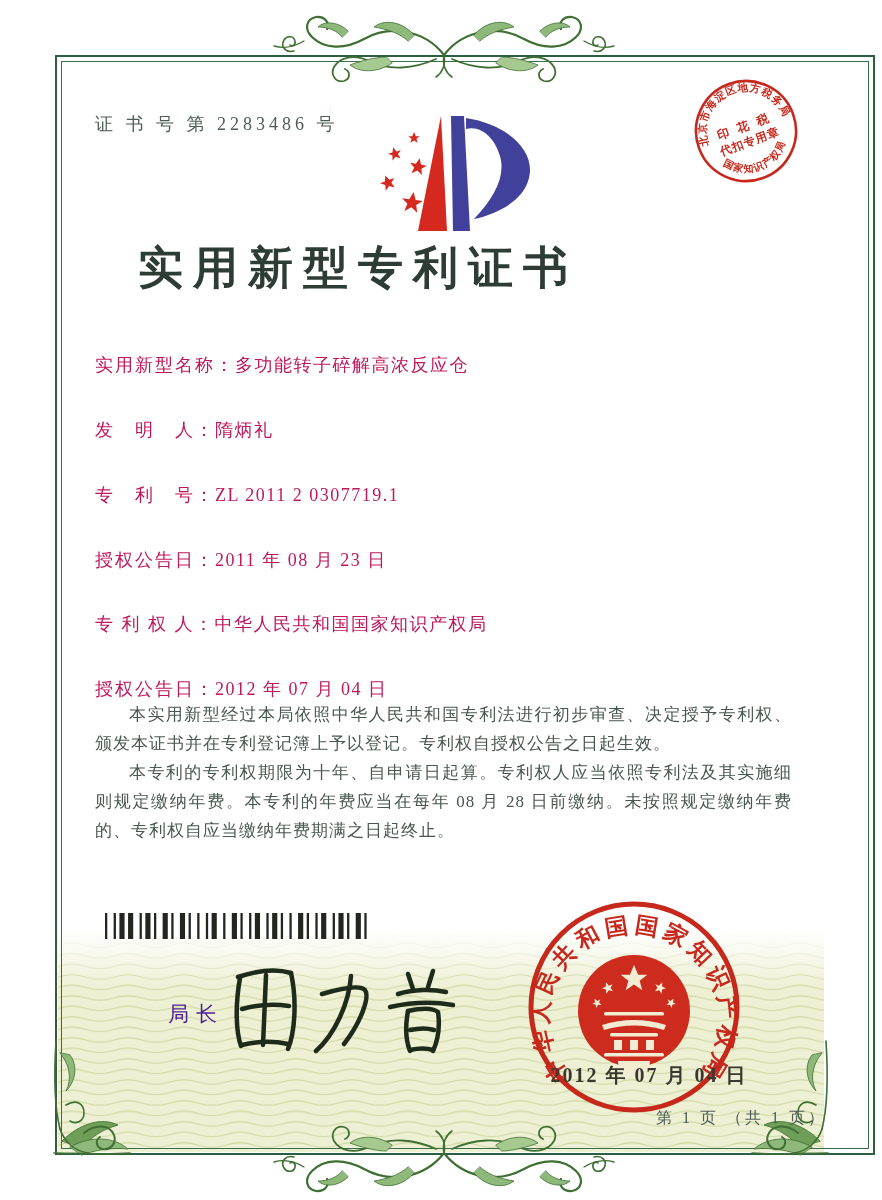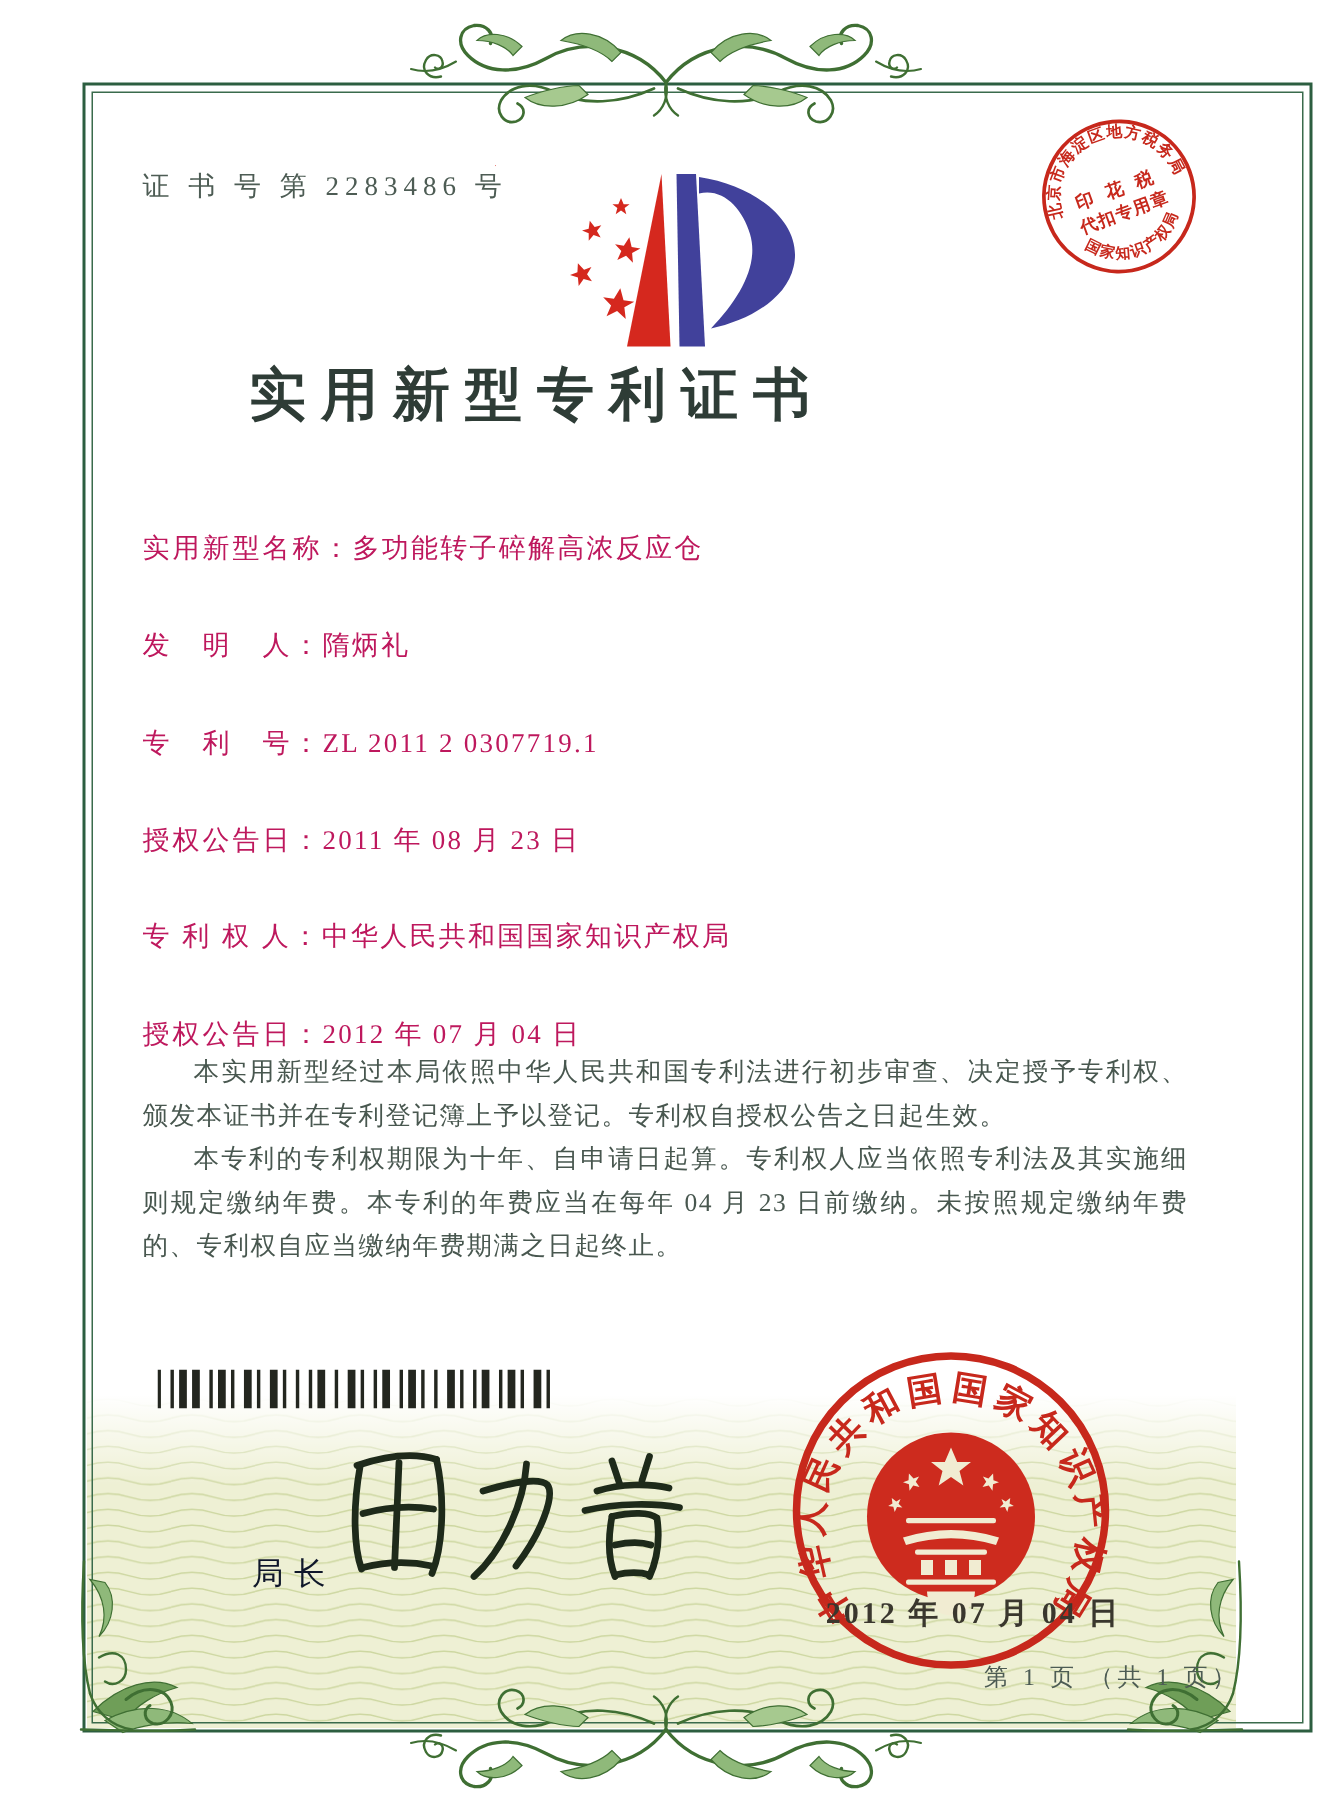--- a/index.html
+++ b/index.html
@@ -17,34 +17,34 @@
   .guilloche-fade{position:absolute; left:58px; top:930px; width:766px; height:60px;
     background:linear-gradient(#ffffff, rgba(255,255,255,0));}
   .cert-number{
     position:absolute; left:95px; top:112px; font-size:18px; letter-spacing:4px;
     color:#4d5c54;
   }
   .logo{position:absolute; left:330px; top:110px;}
   .tax-stamp{position:absolute; left:666px; top:51px;}
   .title{
     position:absolute; left:0; top:238px; width:716px; text-align:center;
-    font-size:38px; font-weight:bold; letter-spacing:10px; color:#2e3c36;
+    font-size:45px; font-weight:bold; letter-spacing:10px; color:#2e3c36;
   }
   .fields{position:absolute; left:95px; top:345px; width:700px;}
   .field-row{position:absolute; left:0; font-size:18px; color:#be185d; letter-spacing:1.5px; white-space:nowrap;}
   .field-row .lbl{letter-spacing:2px;}
   .f0{top:8px;} .f1{top:73px;} .f2{top:138px;} .f3{top:203px;} .f4{top:267px;} .f5{top:332px;}
   .paragraphs{
     position:absolute; left:95px; top:700px; width:697px;
     font-size:17px; line-height:29px; color:#48574f; letter-spacing:1px;
     text-align:justify;
   }
   .paragraphs p{margin:0; text-indent:2em;}
   .barcode{position:absolute; left:105px; top:913px;}
-  .director-row{position:absolute; left:168px; top:1000px; font-size:21px; color:#0f172a; letter-spacing:7px;margin-top:35px;}
+  .director-row{position:absolute; left:168px; top:1000px; font-size:21px; color:#4c1d95; letter-spacing:7px;}
   .signature{position:absolute; left:222px; top:948px;}
   .office-seal{position:absolute; left:518px; top:891px;}
   .issue-date{
     position:absolute; left:544px; top:1062px; width:210px; text-align:center;
     font-size:20px; color:#3a372e; letter-spacing:2px; font-weight:bold;
   }
   .page-footer{
     position:absolute; left:55px; top:1108px; width:772px; text-align:right;
     font-size:16px; color:#4d5c54; letter-spacing:3px;
   }
@@ -159,21 +159,21 @@
     <div class="field-row f0"><span class="lbl">实用新型名称：</span><span>多功能转子碎解高浓反应仓</span></div>
     <div class="field-row f1"><span class="lbl">发　明　人：</span><span>隋炳礼</span></div>
     <div class="field-row f2"><span class="lbl">专　利　号：</span><span>ZL 2011 2 0307719.1</span></div>
     <div class="field-row f3"><span class="lbl">授权公告日：</span><span>2011 年 08 月 23 日</span></div>
     <div class="field-row f4"><span class="lbl">专 利 权 人：</span><span>中华人民共和国国家知识产权局</span></div>
     <div class="field-row f5"><span class="lbl">授权公告日：</span><span>2012 年 07 月 04 日</span></div>
   </div>
 
   <div class="paragraphs">
     <p>本实用新型经过本局依照中华人民共和国专利法进行初步审查、决定授予专利权、颁发本证书并在专利登记簿上予以登记。专利权自授权公告之日起生效。</p>
-    <p>本专利的专利权期限为十年、自申请日起算。专利权人应当依照专利法及其实施细则规定缴纳年费。本专利的年费应当在每年 04 月 23 日前缴纳。未按照规定缴纳年费的、专利权自应当缴纳年费期满之日起终止。</p>
+    <p>本专利的专利权期限为十年、自申请日起算。专利权人应当依照专利法及其实施细则规定缴纳年费。本专利的年费应当在每年 08 月 28 日前缴纳。未按照规定缴纳年费的、专利权自应当缴纳年费期满之日起终止。</p>
   </div>
 
   <svg class="barcode" width="268" height="26" id="barcode-svg">
       <rect x="0.00" y="0" width="2.28" height="26" fill="#23261f"></rect>
       <rect x="8.65" y="0" width="2.28" height="26" fill="#23261f"></rect>
       <rect x="14.41" y="0" width="5.16" height="26" fill="#23261f"></rect>
       <rect x="23.05" y="0" width="5.16" height="26" fill="#23261f"></rect>
       <rect x="34.58" y="0" width="2.28" height="26" fill="#23261f"></rect>
       <rect x="40.34" y="0" width="5.16" height="26" fill="#23261f"></rect>
       <rect x="48.99" y="0" width="2.28" height="26" fill="#23261f"></rect>

